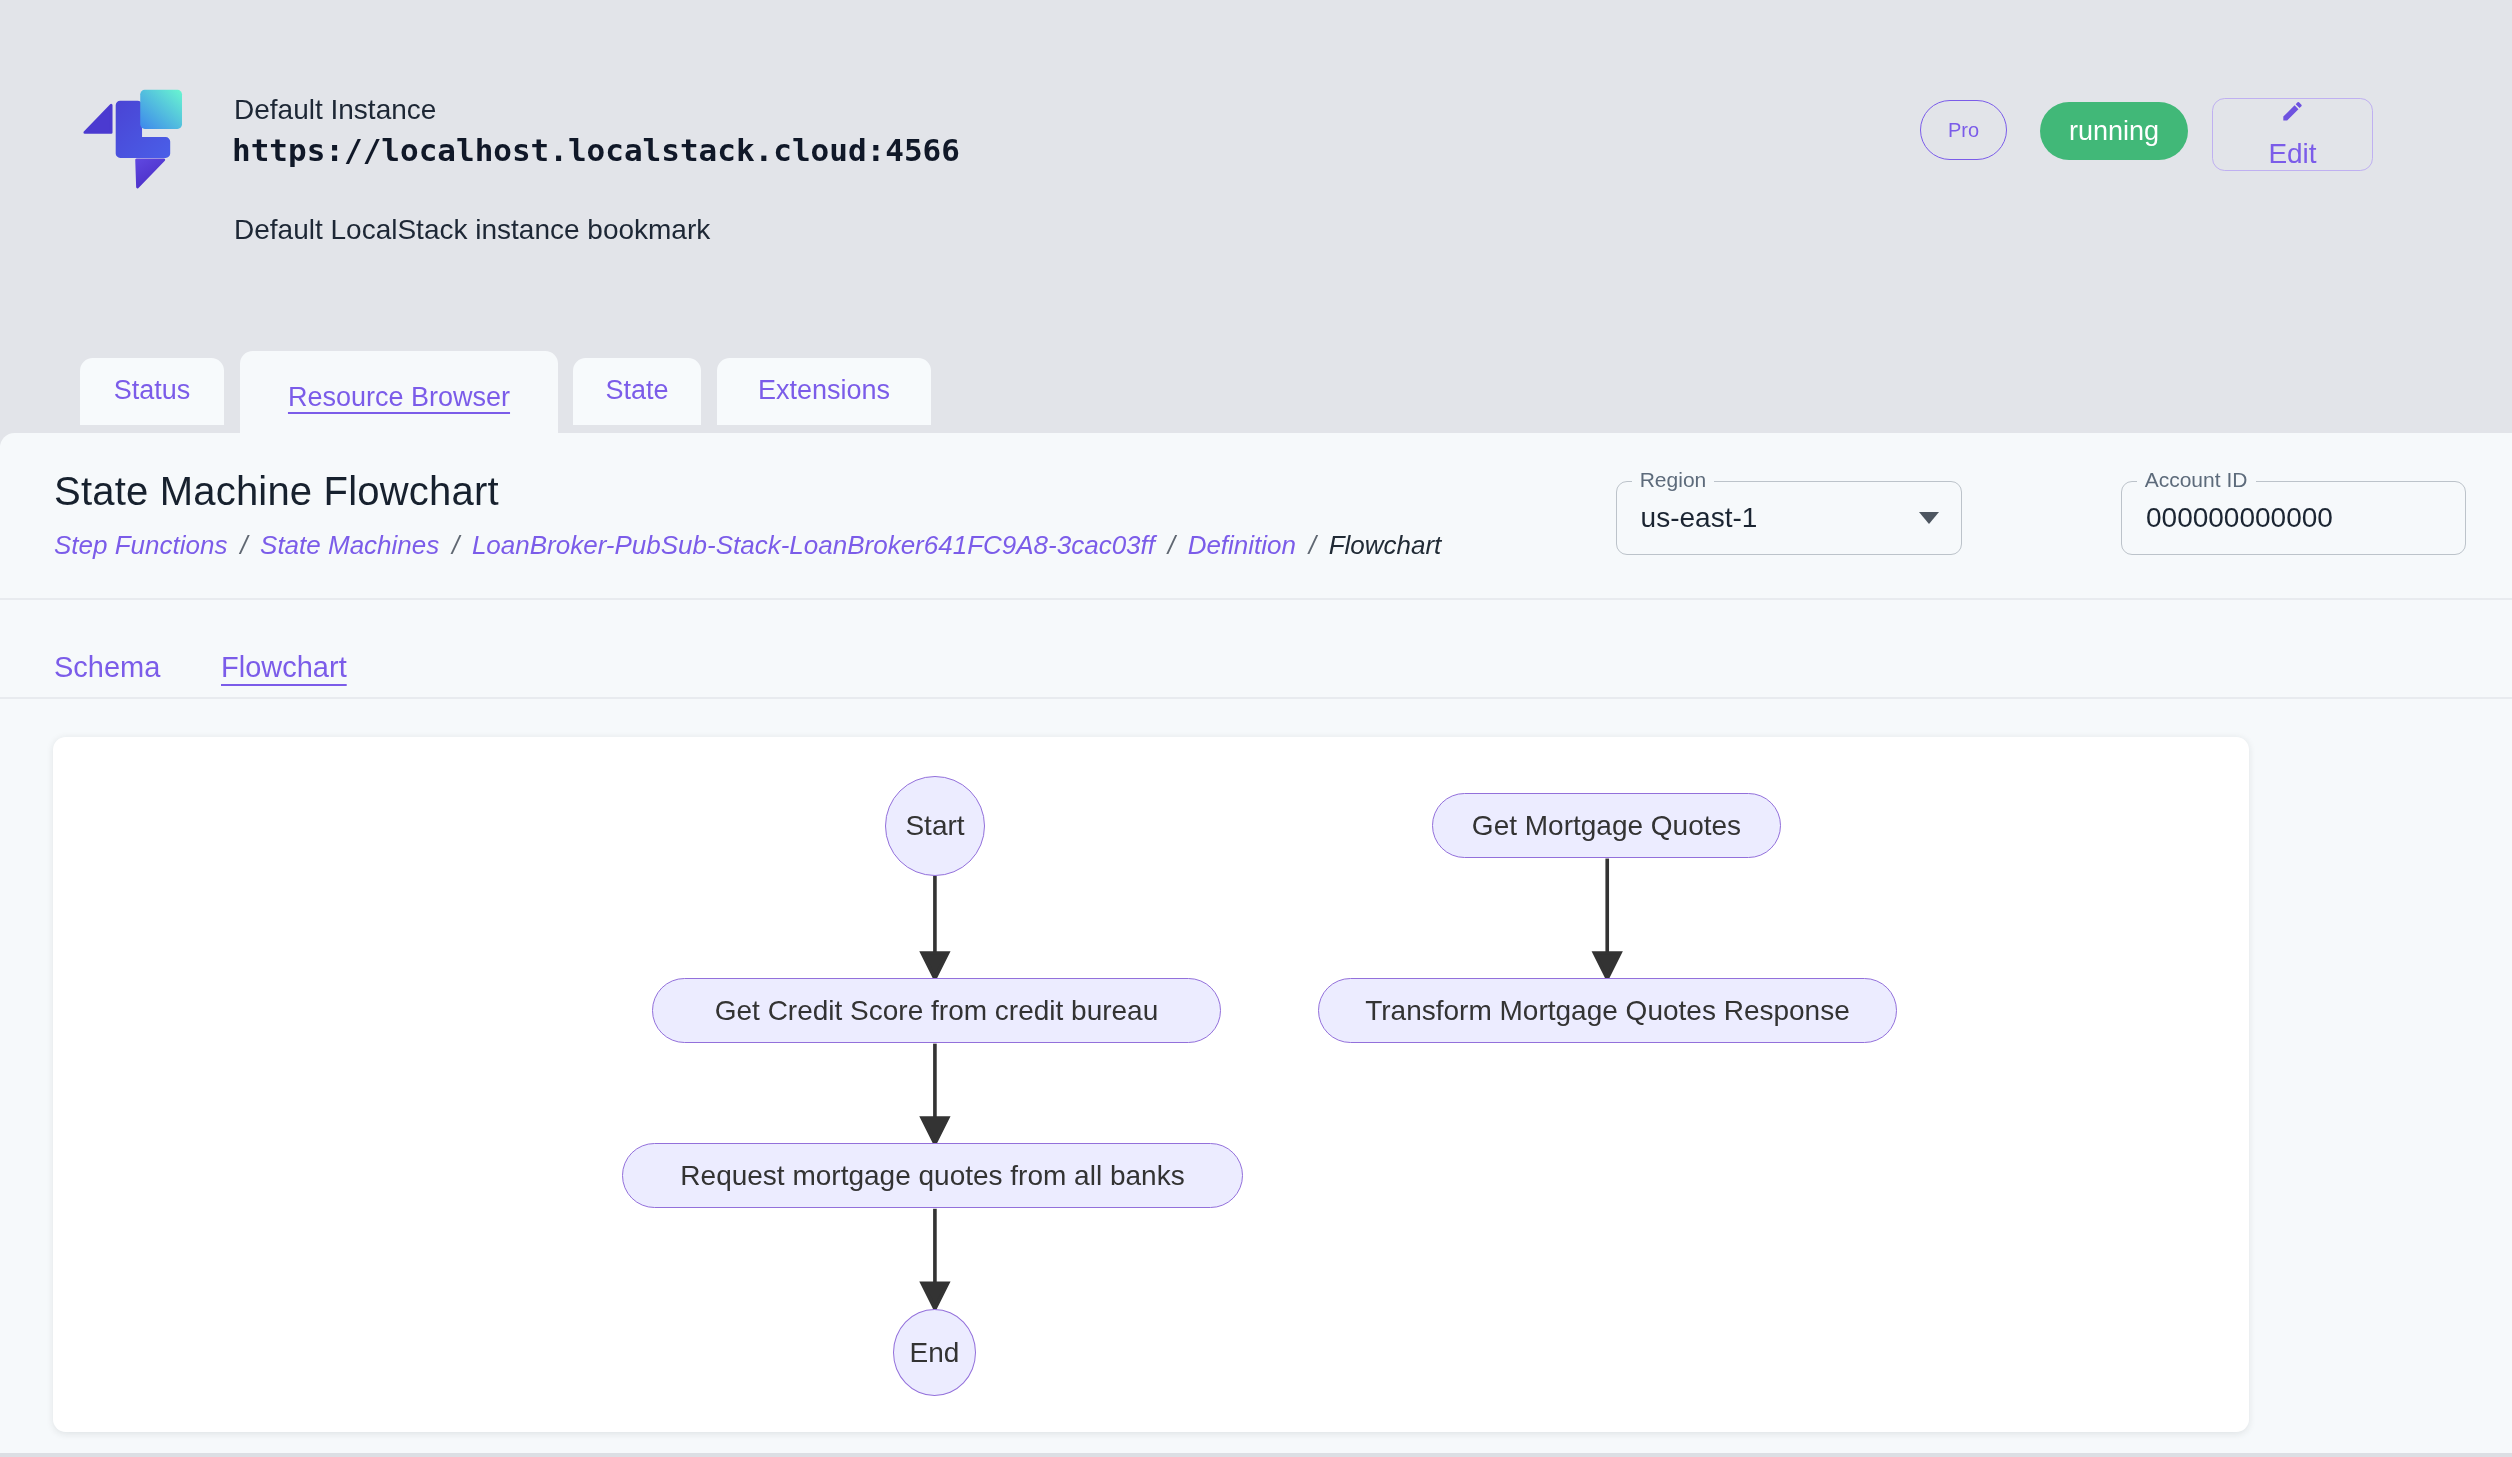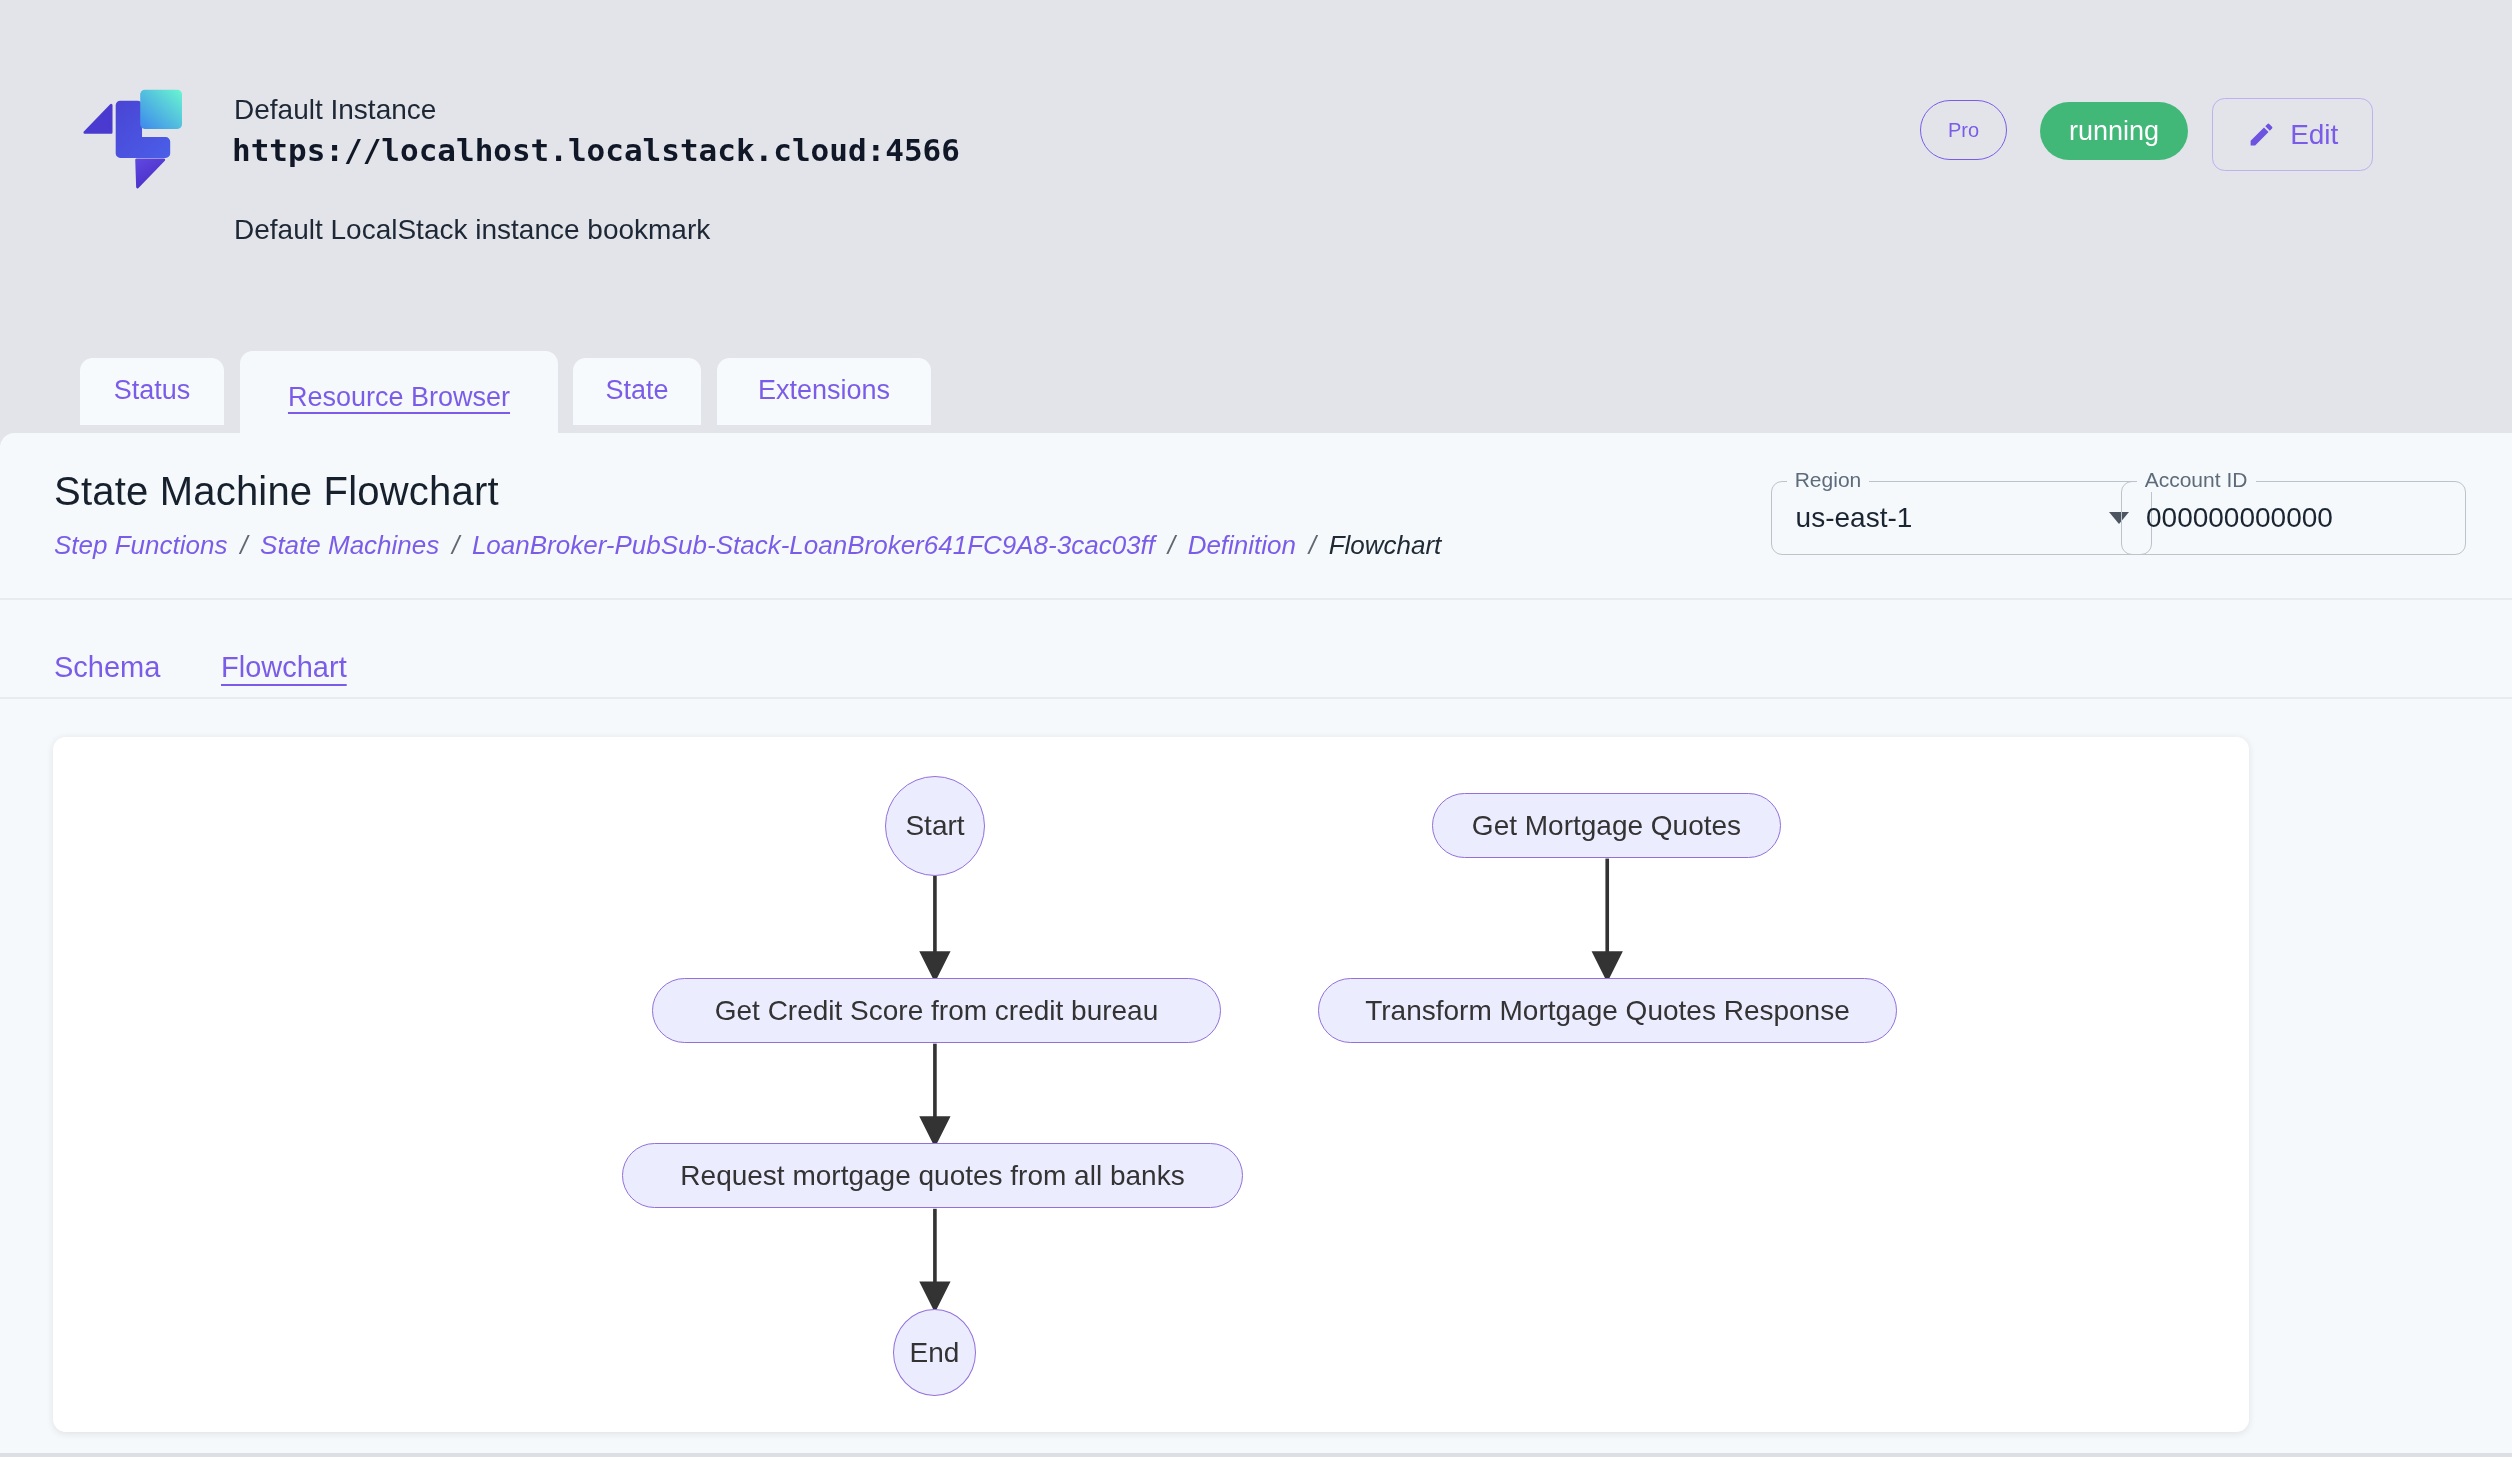--- a/index.html
+++ b/index.html
@@ -17,21 +17,21 @@
   .inst-name{left:234px;top:94px;font-size:28px;color:#1d2735;}
   .inst-url{left:232px;top:132px;font-size:31px;font-weight:700;
     font-family:"DejaVu Sans Mono","Liberation Mono",monospace;color:#101828;}
   .inst-desc{left:234px;top:214px;font-size:28px;color:#1d2735;}
 
   .chip{display:flex;align-items:center;justify-content:center;border-radius:31px;box-sizing:border-box;}
   .chip-pro{left:1920px;top:100px;height:60px;padding:0 27px;border:1.8px solid #7b5ce9;color:#7b5ce9;font-size:20px;}
   .chip-running{left:2040px;top:102px;height:58px;padding:0 29px;background:#41b878;color:#ffffff;font-size:27px;}
   .btn-edit{left:2212px;top:98px;width:161px;height:73px;border:1.8px solid #bfb0f1;border-radius:12.7px;
     display:flex;align-items:center;justify-content:center;gap:14.5px;color:#7b5ce9;font-size:28px;
-    box-sizing:border-box;cursor:pointer;background:transparent;}
+    box-sizing:border-box;cursor:pointer;background:transparent;flex-direction:column;}
   .btn-edit svg{width:29px;height:29px;}
 
   
   .tab{background:#f7fafc;border-radius:12.7px 12.7px 0 0;color:#7b5ce9;font-size:27px;
     display:flex;justify-content:center;box-sizing:border-box;cursor:pointer;}
   .tab-inactive{top:358px;height:67px;padding-top:17px;}
   .tab-active{top:351px;height:82px;padding-top:31px;background:#f6f9fb;}
   .tab-active .tab-label{text-decoration:underline;text-underline-offset:6.4px;text-decoration-thickness:1.8px;}
   .tab-status{left:80px;width:144px;}
   .tab-rb{left:240px;width:318px;}
@@ -39,21 +39,21 @@
   .tab-ext{left:717px;width:214px;}
 
   
   .panel{left:0;top:433px;width:2512px;height:1024px;background:#f6f9fb;border-top-left-radius:14.5px;}
   .page-title{left:54px;top:469px;font-size:40px;font-weight:500;color:#17212e;letter-spacing:0.2px;}
   .breadcrumb{left:54px;top:530px;font-size:26px;color:#5f6771;display:flex;gap:12.7px;align-items:center;font-style:italic;}
   .breadcrumb a{color:#7b5ce9;text-decoration:none;cursor:pointer;}
   .crumb-current{color:#212b36;}
 
   .field{box-sizing:border-box;border:1.8px solid #bcc3ca;border-radius:11px;background:transparent;}
-  .field-region{left:1771px;top:481px;width:381px;height:74px;text-align:right;}
+  .field-region{left:1616px;top:481px;width:346px;height:74px;text-align:right;}
   .field-account{left:2121px;top:481px;width:345px;height:74px;}
   .field-legend{position:absolute;top:-13.6px;left:14.5px;background:#f6f9fb;padding:0 8.2px;
     font-size:21px;color:#5d6b7b;line-height:23.6px;}
   .field-value{position:absolute;left:23.6px;top:0;height:71px;display:flex;align-items:center;
     font-size:28px;color:#1b2532;}
   .caret{position:absolute;right:22px;top:30px;width:0;height:0;
     border-left:10px solid transparent;border-right:10px solid transparent;border-top:12.7px solid #4d5660;}
   .account-input{position:absolute;left:22px;top:7.3px;width:290px;height:56px;border:none;outline:none;
     background:transparent;font-size:28px;color:#1b2532;font-family:"Liberation Sans",sans-serif;}
 

